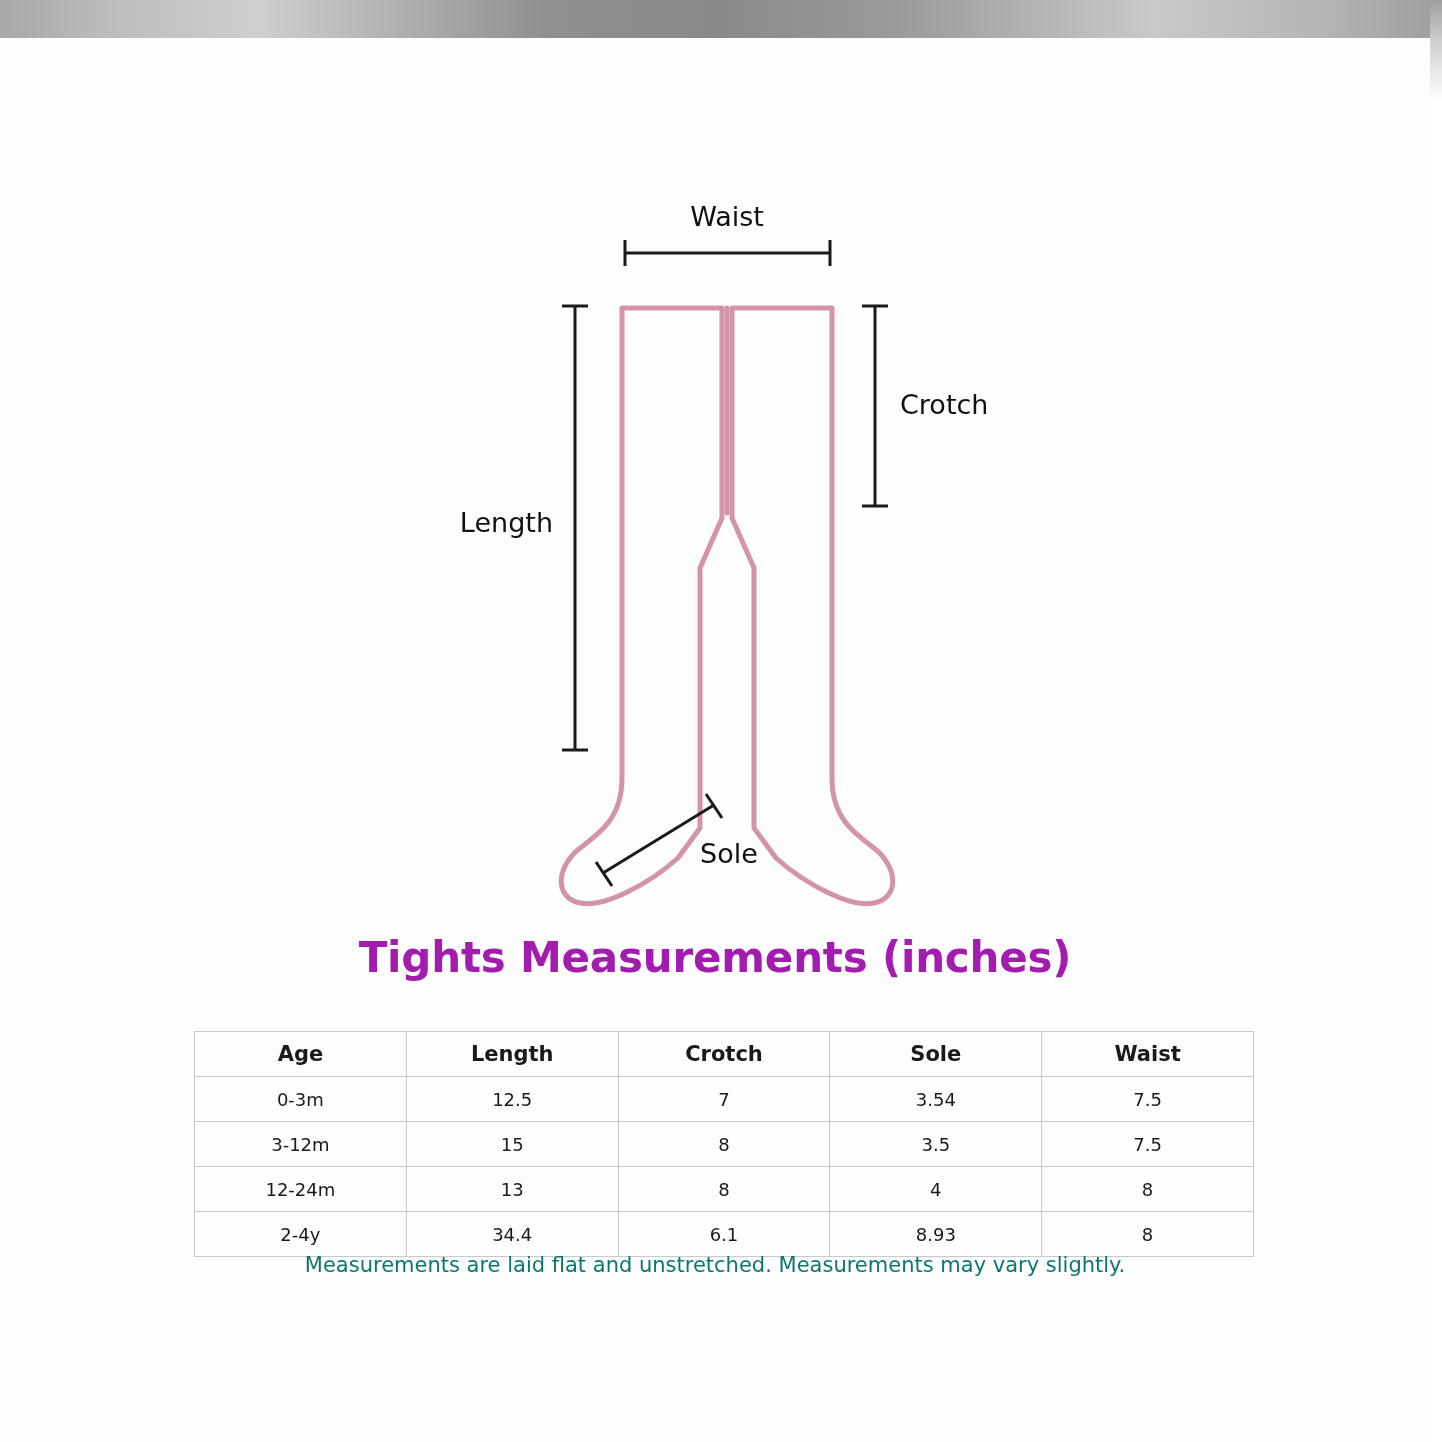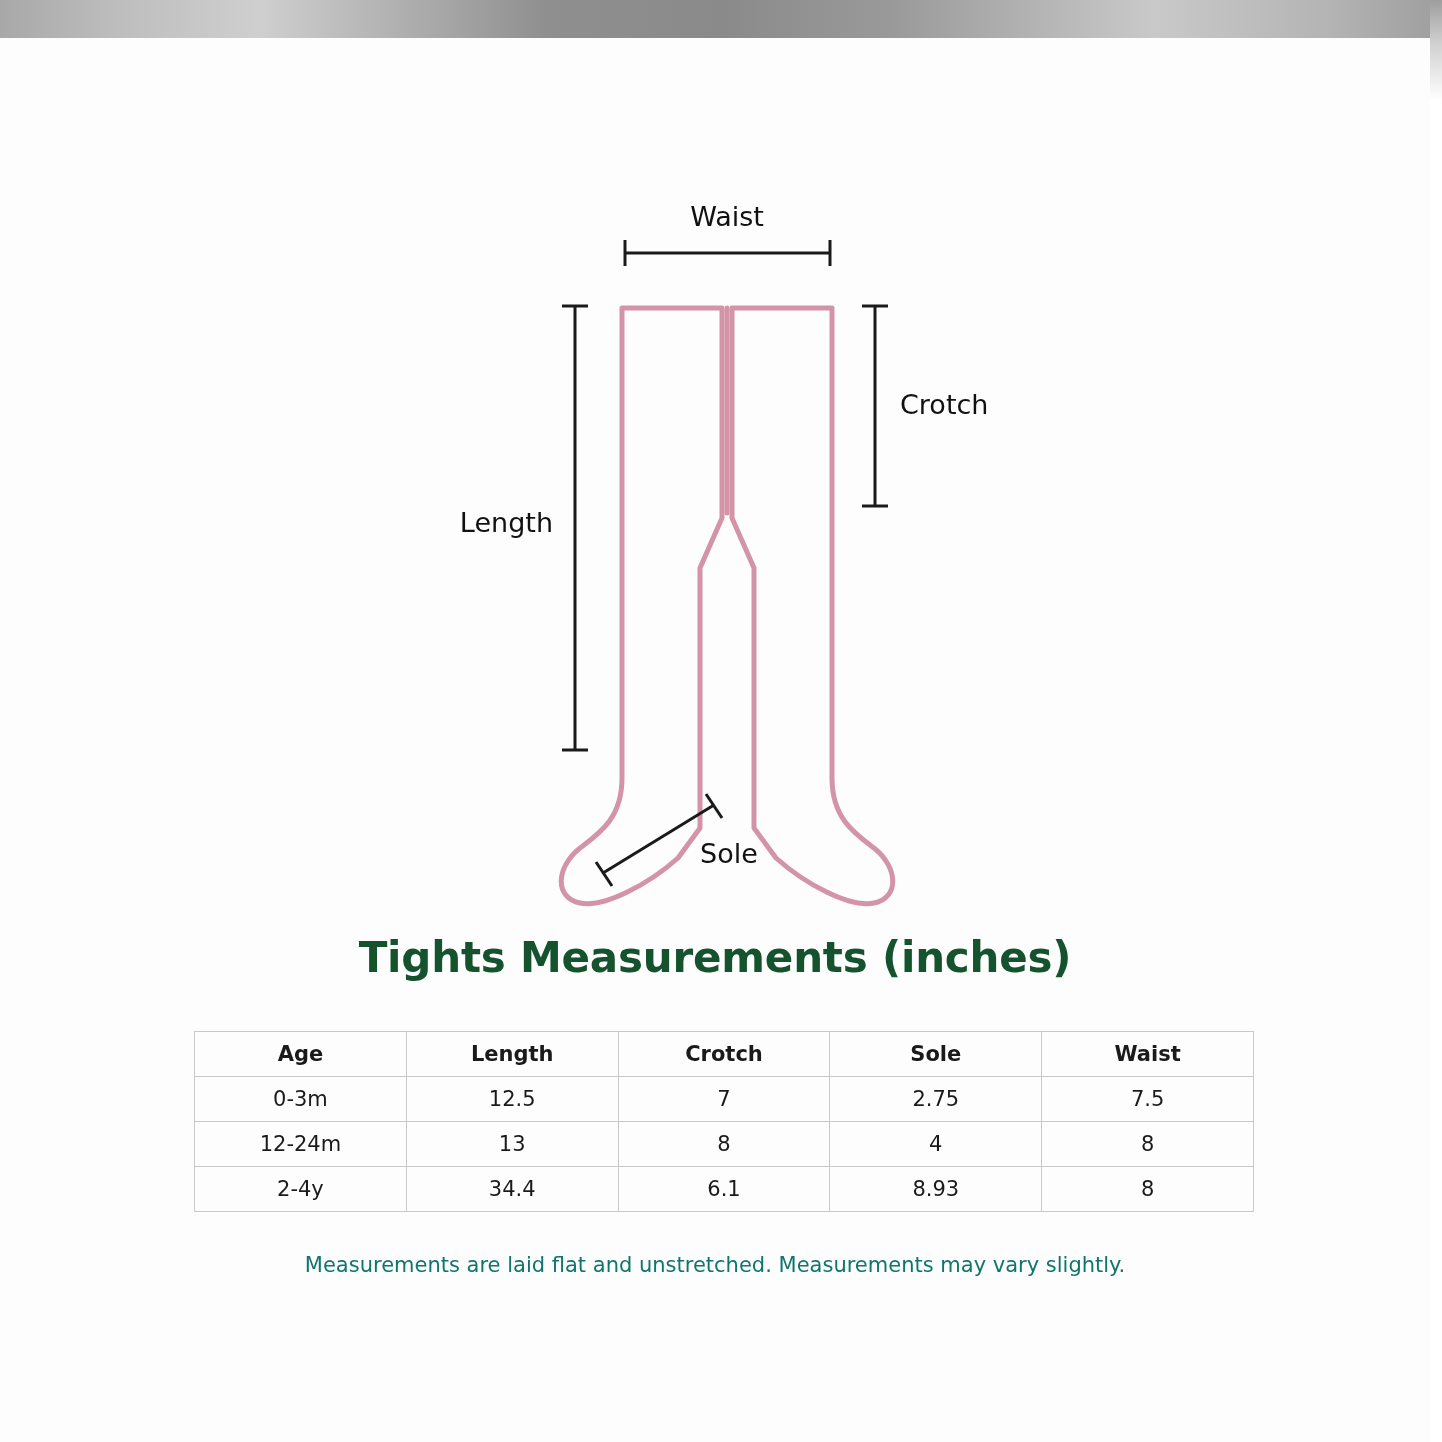--- a/index.html
+++ b/index.html
@@ -47,39 +47,39 @@
     height: 760px;
   }
   #title {
     position: absolute;
     top: 895px;
     left: 0;
     width: 1430px;
     text-align: center;
     font-size: 42px;
     font-weight: bold;
-    color: #14532d;
+    color: #a21caf;
     letter-spacing: -0.2px;
   }
   #table-wrap {
     position: absolute;
     top: 993px;
     left: 194px;
     width: 1060px;
   }
   table.measurements {
     border-collapse: collapse;
     width: 1060px;
     table-layout: fixed;
   }
   table.measurements td, table.measurements th {
     border: 1px solid #c9c9c9;
     height: 44px;
     text-align: center;
-    font-size: 21px;
+    font-size: 18px;
     color: #1a1a1a;
     font-weight: normal;
     padding: 0;
   }
   table.measurements thead th {
     font-weight: bold;
     font-size: 21px;
   }
   #footnote {
     position: absolute;
@@ -173,21 +173,28 @@
           <th>Crotch</th>
           <th>Sole</th>
           <th>Waist</th>
         </tr>
       </thead>
       <tbody>
         <tr>
           <td>0-3m</td>
           <td>12.5</td>
           <td>7</td>
-          <td>2.75</td>
+          <td>3.54</td>
+          <td>7.5</td>
+        </tr>
+        <tr>
+          <td>3-12m</td>
+          <td>15</td>
+          <td>8</td>
+          <td>3.5</td>
           <td>7.5</td>
         </tr>
         <tr>
           <td>12-24m</td>
           <td>13</td>
           <td>8</td>
           <td>4</td>
           <td>8</td>
         </tr>
         <tr>

